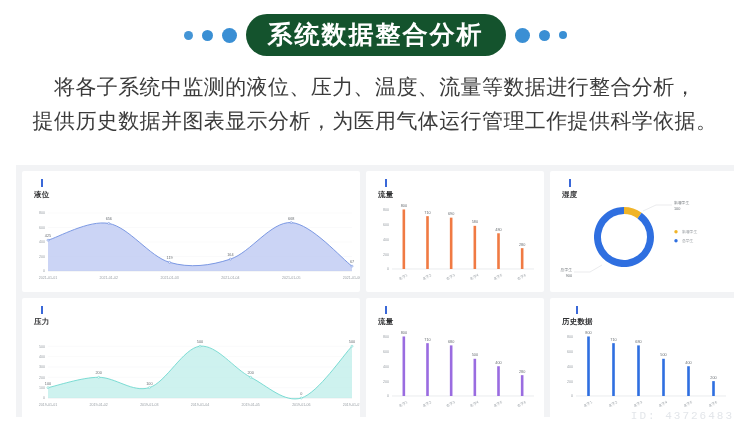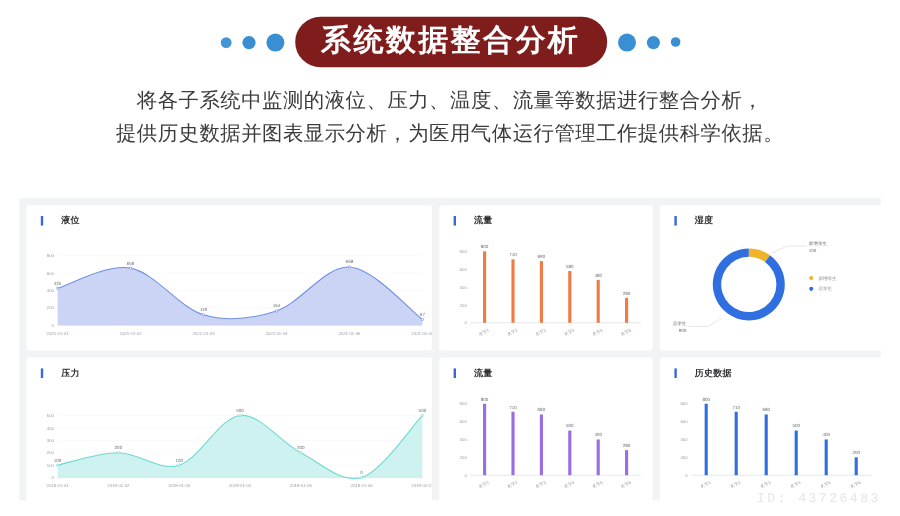--- a/index.html
+++ b/index.html
@@ -20,36 +20,36 @@
   }
   .dot { border-radius: 50%; background: #3a8fd4; flex: 0 0 auto; }
   .dot.d1 { width: 9px;  height: 9px;  opacity: .95; }
   .dot.d2 { width: 11px; height: 11px; }
   .dot.d3 { width: 15px; height: 15px; }
   .dot.r1 { width: 15px; height: 15px; }
   .dot.r2 { width: 11px; height: 11px; }
   .dot.r3 { width: 8px;  height: 8px;  }
 
   .title-pill {
-    background: #7f1d1d;
+    background: #14532d;
     color: #ffffff;
     border-radius: 22px;
     padding: 7px 22px 9px 22px;
     font-size: 25px;
     font-weight: bold;
     letter-spacing: 2px;
     line-height: 1.05;
     white-space: nowrap;
   }
 
   .subtitle {
     margin-top: 14px;
     text-align: center;
     color: #3b3b3b;
-    font-size: 17px;
+    font-size: 21px;
     line-height: 1.62;
     letter-spacing: .4px;
   }
   .subtitle div { white-space: nowrap; }
 
   
   .dash {
     position: absolute;
     left: 16px; top: 165px;
     width: 718px; height: 252px;
@@ -68,22 +68,23 @@
     overflow: hidden;
   }
   .card-title {
     position: absolute;
     left: 12px; top: 8px;
     font-size: 7.5px;
     font-weight: bold;
     color: #303133;
     display: flex;
     align-items: center;
-    gap: 15px;
+    gap: 3px;
     letter-spacing: .2px;
+    flex-direction: column;
   }
   .tbar { width: 2px; height: 8px; background: #3a68d8; display: inline-block; }
 
   .plot { position: absolute; left: 0; top: 0; width: 100%; height: 100%; }
   .plot svg { display: block; width: 100%; height: 100%; }
 
   .axlabel { font-size: 3.6px; fill: #9aa0a6; font-family: "Liberation Sans", sans-serif; }
   .vallabel { font-size: 3.8px; fill: #6b7075; font-family: "Liberation Sans", sans-serif; }
   .leglabel { font-size: 3.8px; fill: #8a8f94; font-family: "Liberation Sans", sans-serif; }
 

